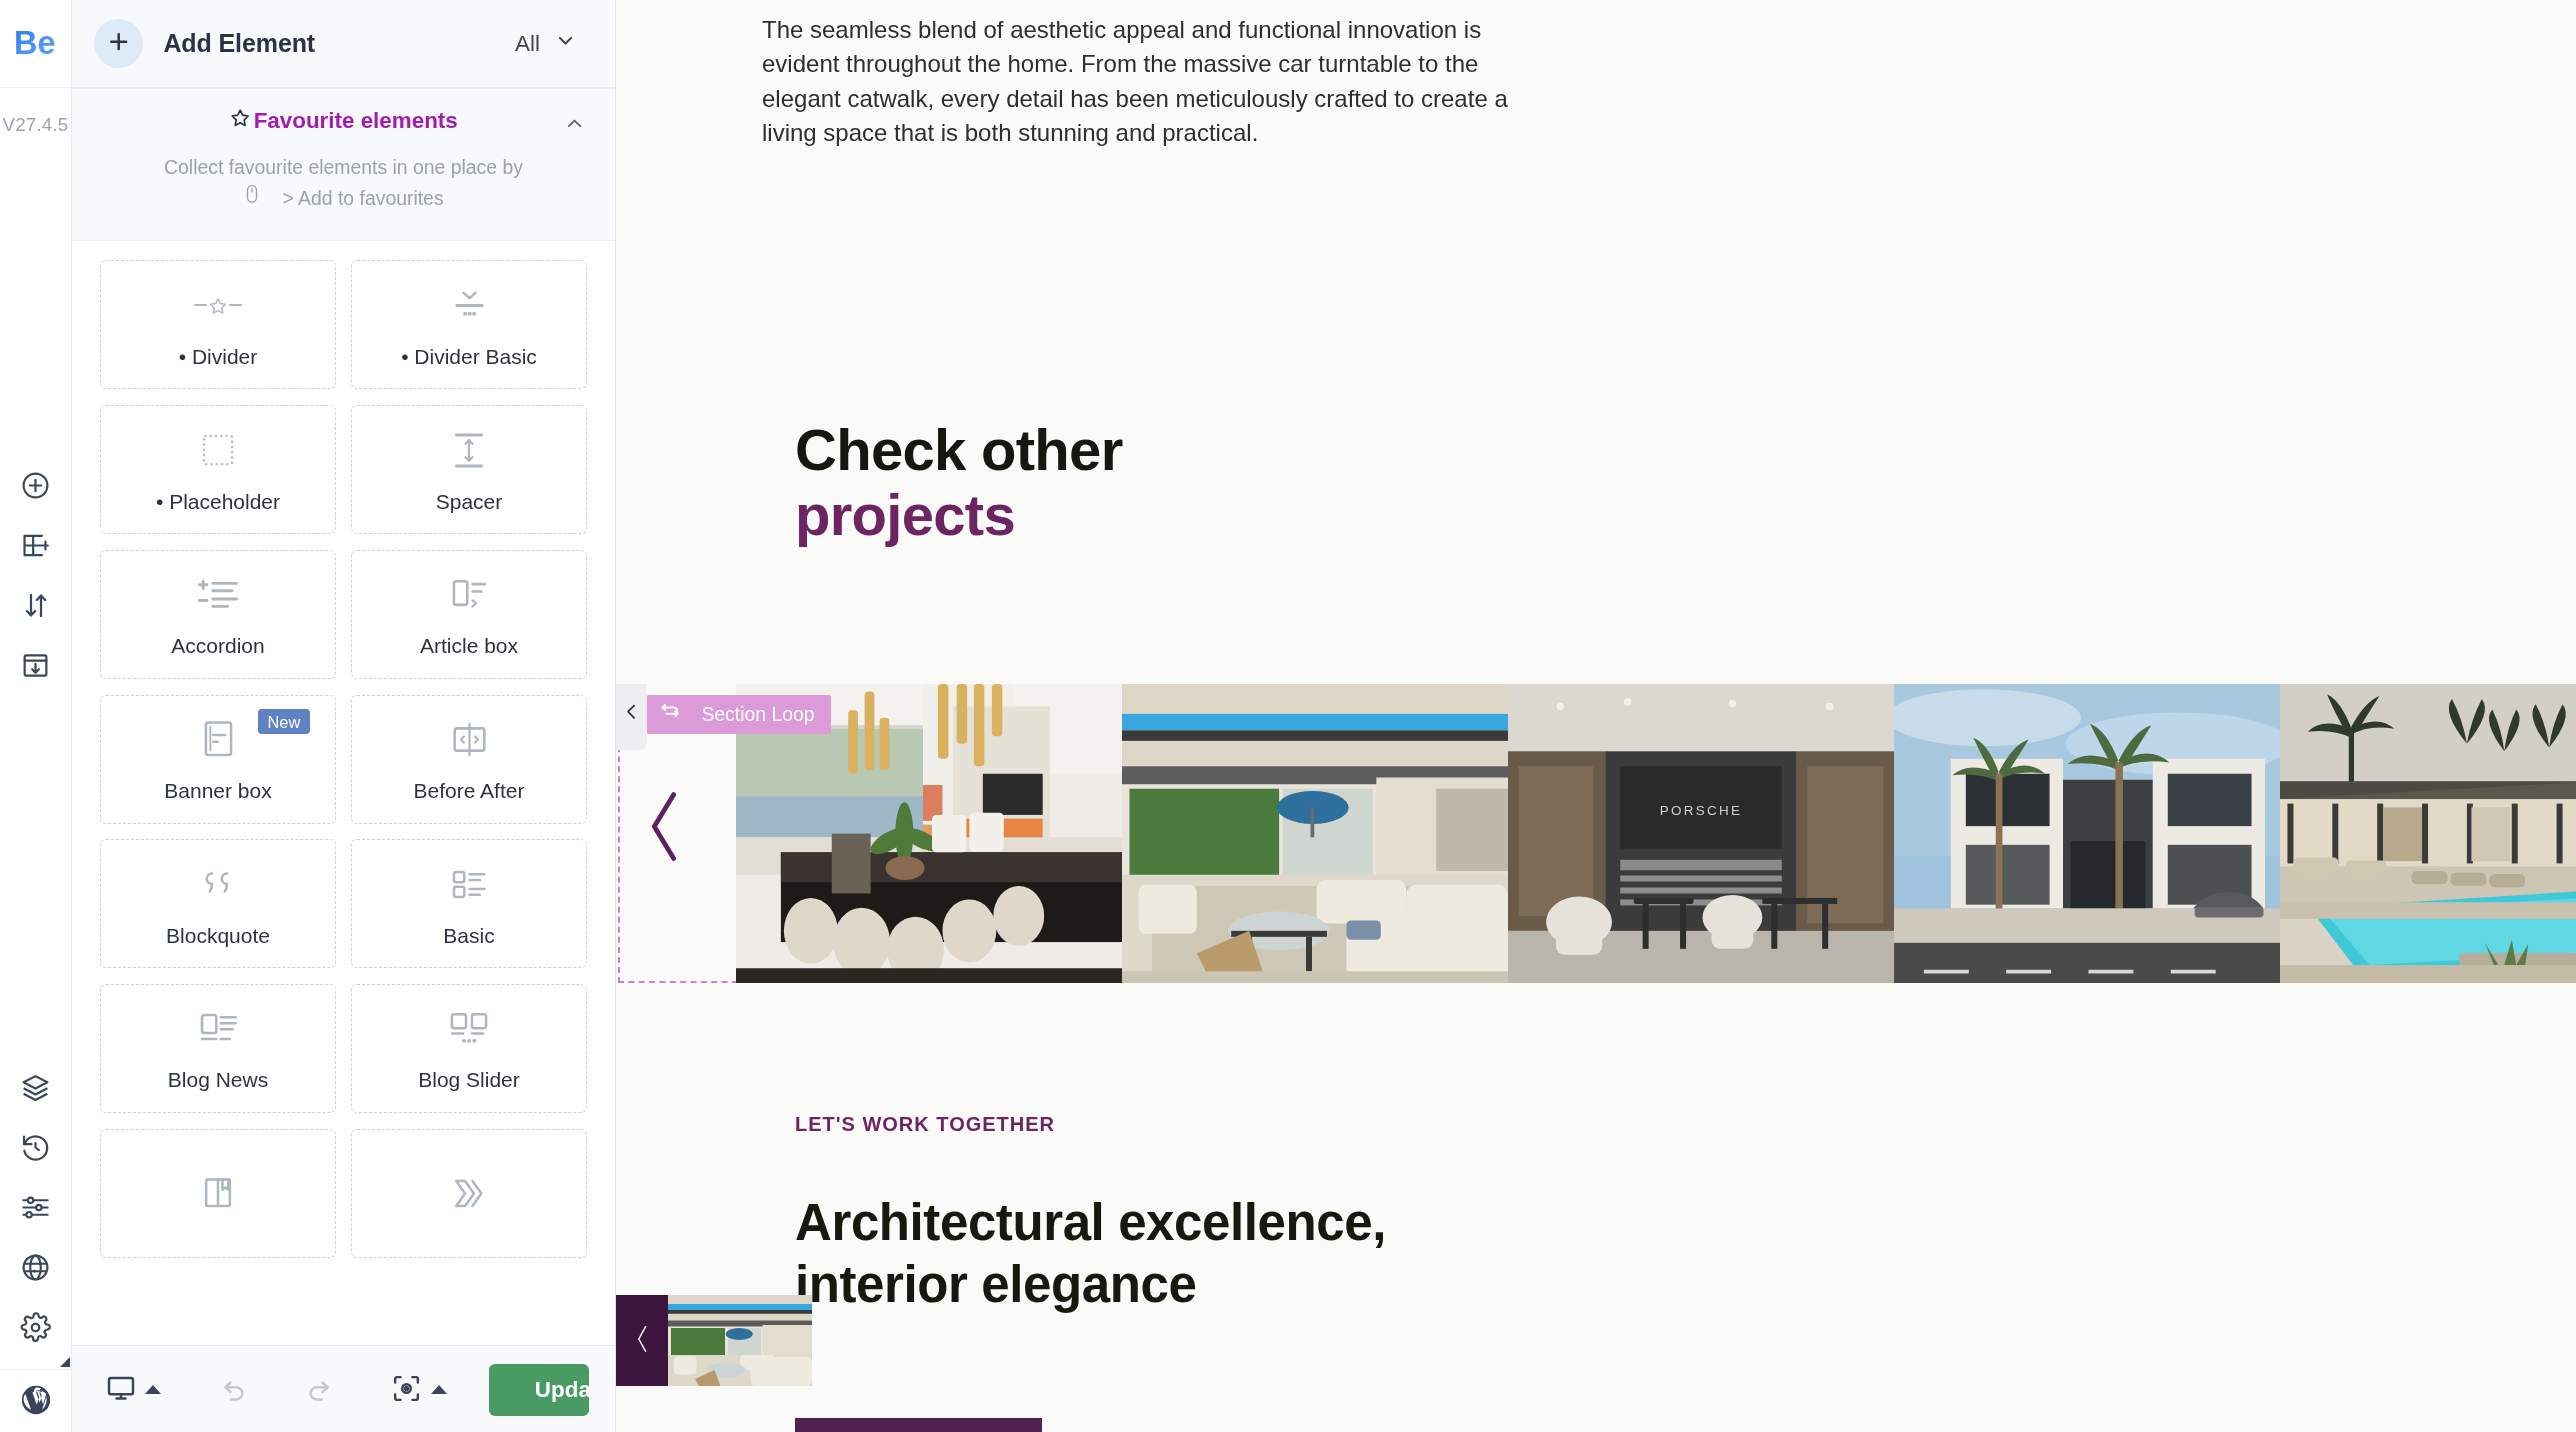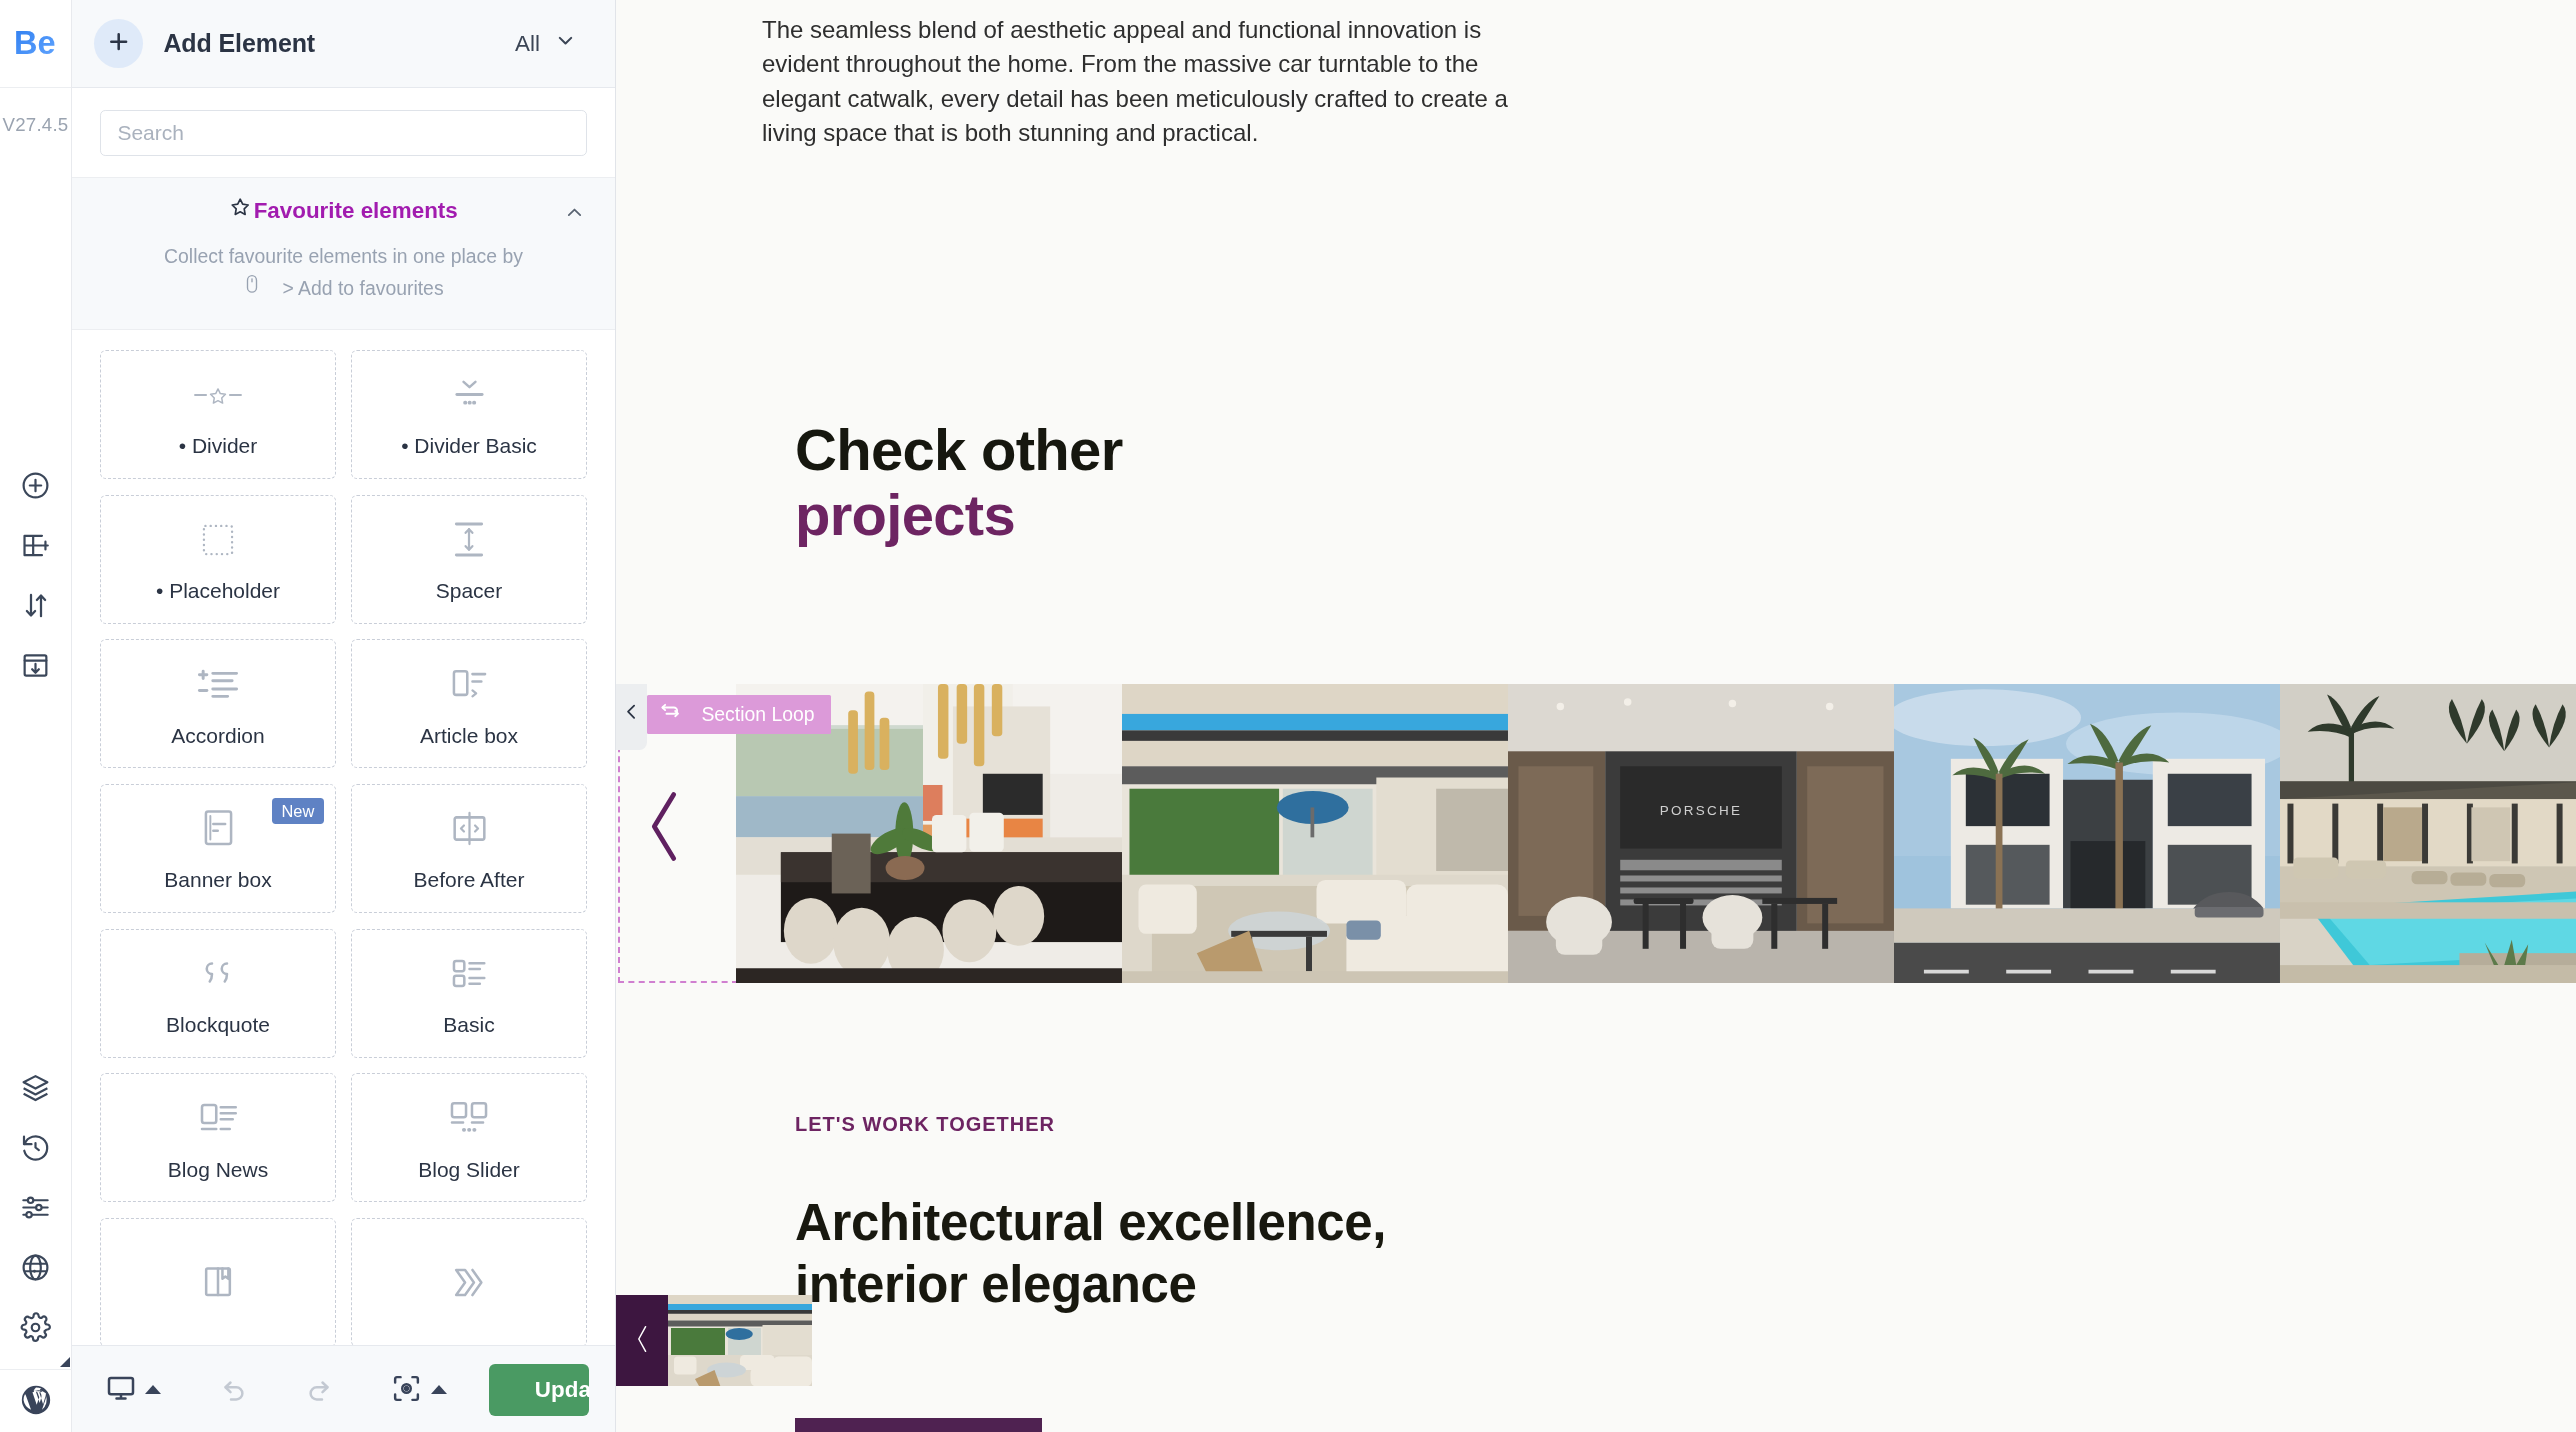--- a/index.html
+++ b/index.html
@@ -103,21 +103,21 @@
   .grid { display: grid; grid-template-columns: 1fr 1fr; gap: 15.7px 15px; }
   .card {
     height: 129px; border: 0.7px dashed #c9ced8; border-radius: 6px;
     background: #ffffff; display: flex; flex-direction: column;
     align-items: center; justify-content: center; position: relative;
     cursor: pointer;
   }
   .card-ico { color: #aeb6c2; height: 49px; display:flex; align-items:center; justify-content:center; }
   .card-label { margin-top: 15px; font-size: 21px; color: #2b3444; }
   .badge-new {
-    position: absolute; top: 13.4px; right: 11px;
+    position: absolute; top: 13.4px; right: 25px;
     background: #5f82c4; color: #fff; font-size: 16.4px;
     padding: 3.7px 9.7px; border-radius: 3.7px; line-height: 1.1;
   }
 
   .panel-foot {
     height: 88px; flex: 0 0 88px; background: #f7f9fb;
     border-top: 0.7px solid #e6e9ee;
     display: flex; align-items: center; padding: 0 26px; gap: 15px;
   }
   .foot-btn {
@@ -340,23 +340,20 @@
       <div class="panel-title">Add Element</div>
       <div class="filter-select">
         <span>All</span>
         <span>
           <svg width="21" height="21" viewBox="0 0 24 24" fill="none" stroke="currentColor" stroke-width="2.4" stroke-linecap="round" stroke-linejoin="round">
             <path d="M5.5 9 12 15.4 18.5 9"></path>
           </svg></span>
       </div>
     </div>
 
-    <div class="search-wrap">
-      <input class="search-input" type="text" value="" placeholder="Search" style="">
-    </div>
 
     <div class="fav-section">
       <div class="fav-head">
         <span>
           <svg width="22.4" height="22.4" viewBox="0 0 24 24" fill="none" stroke="#2b3444" stroke-width="1.8" stroke-linejoin="round">
             <path d="M12 3.4l2.65 5.37 5.93.86-4.29 4.18 1.01 5.9L12 16.93l-5.3 2.78 1.01-5.9L3.42 9.63l5.93-.86z"></path>
           </svg></span>
         <span>Favourite elements</span>
       </div>
       <span class="fav-collapse">

